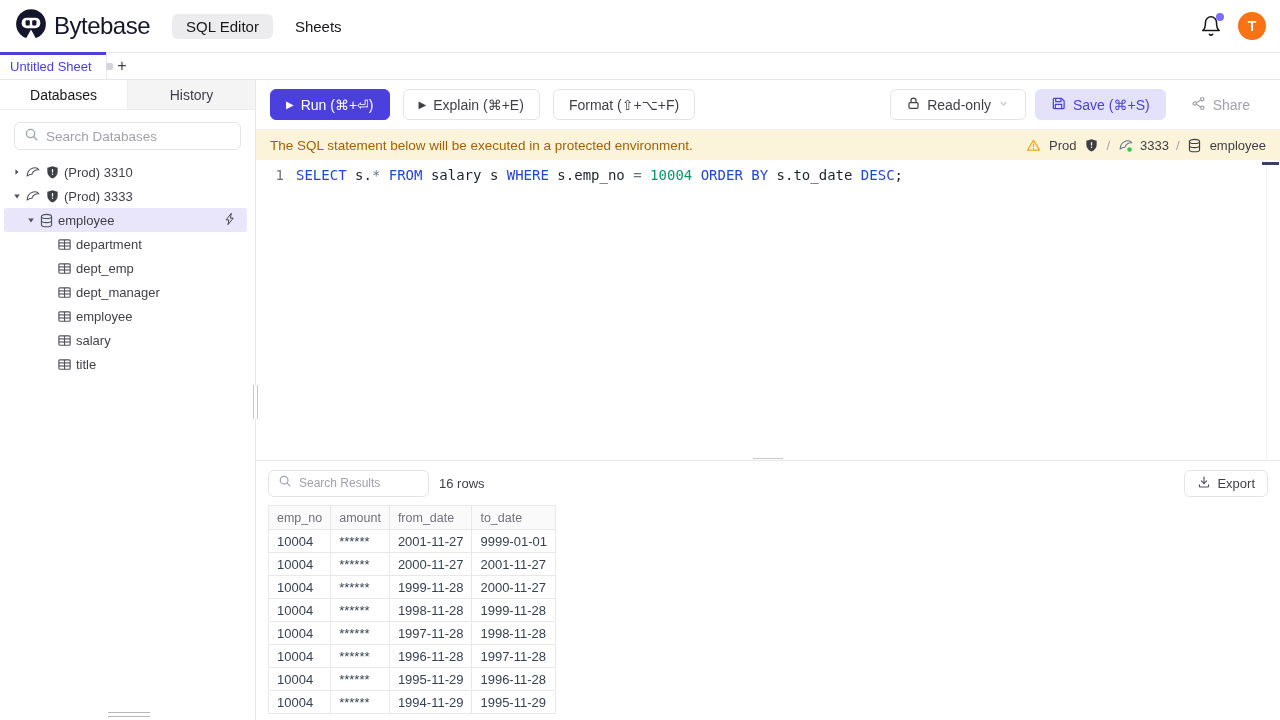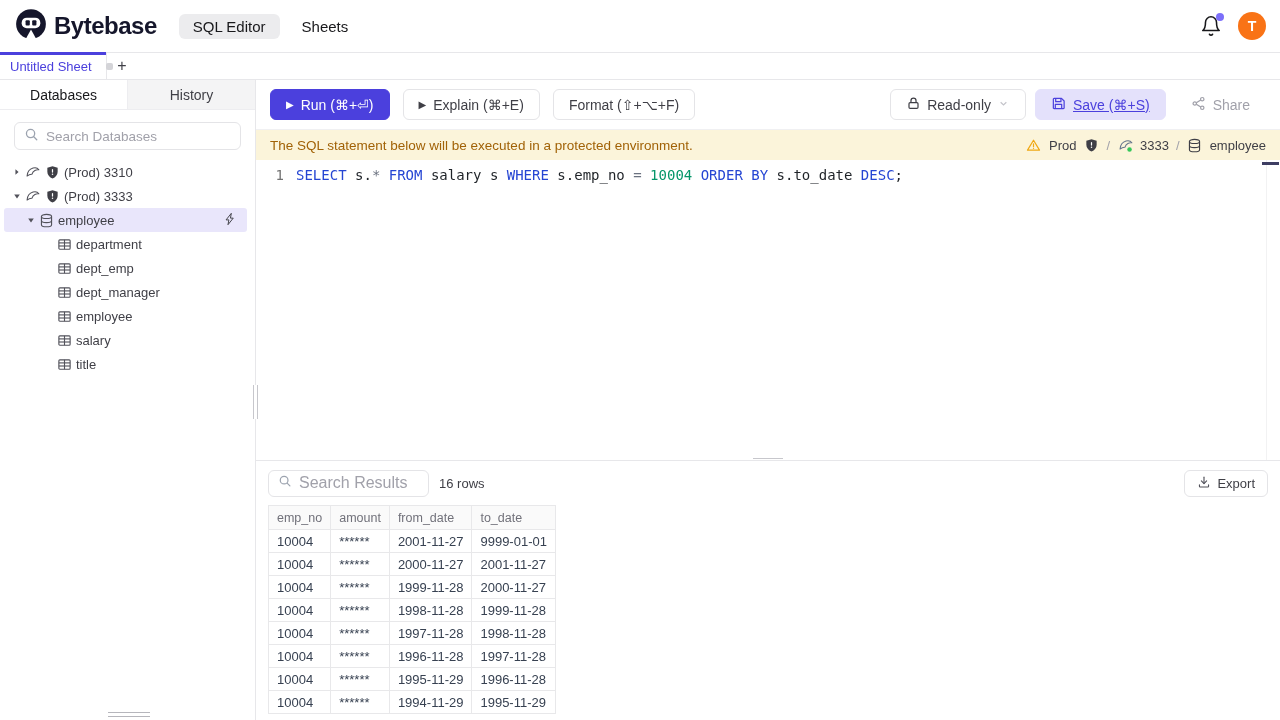--- a/index.html
+++ b/index.html
@@ -3,21 +3,21 @@
 <meta charset="utf-8">
 <style>
   * { margin:0; padding:0; box-sizing:border-box; }
   html,body { background:#fff; }
   body { font-family:"Liberation Sans","DejaVu Sans",sans-serif; color:#27272a; }
   .app { position:relative; width:1280px; height:720px; overflow:hidden; background:#fff; }
 
   
   .topnav { height:52px; display:flex; align-items:center; padding:0 14px; background:#fff; }
   .logo-wrap { display:flex; align-items:center; gap:6px; margin-right:22px; }
-  .brand-name { font-size:24px; font-weight:bold; color:#15162b; letter-spacing:-0.5px; }
+  .brand-name { font-size:24px; font-weight:normal; color:#15162b; letter-spacing:-0.5px; }
   .nav-tab { font-size:15px; font-weight:500; color:#18181b; padding:4px 14px; border-radius:6px; cursor:pointer; }
   .nav-tab.active { background:#ececee; }
   .nav-tab + .nav-tab { margin-left:8px; }
   .topnav-right { margin-left:auto; display:flex; align-items:center; gap:16px; }
   .bell-wrap { position:relative; width:22px; height:22px; color:#18181b; cursor:pointer; }
   .bell-dot { position:absolute; top:-2px; right:-2px; width:8px; height:8px; border-radius:50%; background:var(--notification_dot); }
   .avatar { width:28px; height:28px; border-radius:50%; background:var(--avatar_bg); color:#fff; font-size:14px; font-weight:bold; display:flex; align-items:center; justify-content:center; cursor:pointer; }
 
   
   .sheet-tabbar { height:28px; display:flex; align-items:stretch; border-top:1px solid #e7e7ea; border-bottom:1px solid #e7e7ea; background:#fff; }
@@ -54,21 +54,21 @@
   .bolt svg { width:14px; height:14px; }
   .v-handle { position:absolute; right:-3px; top:305px; width:5px; height:34px; border-left:1.5px solid #c7c7cc; border-right:1.5px solid #c7c7cc; background:#fff; z-index:5; cursor:col-resize; }
   .h-scrollbar { position:absolute; left:108px; bottom:3px; width:42px; height:5px; border-top:1.5px solid #b6b6bc; border-bottom:1.5px solid #b6b6bc; cursor:pointer; }
 
   
   .content { flex:1; display:flex; flex-direction:column; min-width:0; }
   .toolbar { height:50px; flex:none; display:flex; align-items:center; padding:0 14px; gap:13px; border-bottom:1px solid #f0f0f2; }
   .btn { display:inline-flex; align-items:center; gap:7px; height:31px; padding:0 15px; border-radius:6px; font-size:14px; font-weight:500; color:#3f3f46; background:#fff; border:1px solid #e4e4e7; cursor:pointer; white-space:nowrap; }
   .btn .play { font-size:10px; }
   .btn-run { background:var(--accent); border-color:var(--accent); color:#fff; }
-  .btn-save { background:var(--accent_soft); border-color:var(--accent_soft); color:var(--accent);text-decoration:underline; }
+  .btn-save { background:var(--accent_soft); border-color:var(--accent_soft); color:var(--accent); }
   .btn-share { border-color:transparent; color:#a1a1aa; }
   .btn svg { flex:none; }
   .toolbar-spacer { flex:1; }
   .chev { color:#c4c4ca; }
 
   
   .banner { height:30px; flex:none; display:flex; align-items:center; padding:0 14px; background:var(--banner_bg); font-size:13.5px; color:var(--banner_text); }
   .banner-right { margin-left:auto; display:flex; align-items:center; gap:7px; font-size:13px; color:#3f3f46; }
   .banner-right .sep { color:#a1a1aa; }
   .mini-icon { width:16px; height:16px; display:flex; align-items:center; justify-content:center; }
@@ -83,21 +83,21 @@
   .tok-num { color:var(--sql_number); }
   .tok-op { color:#6b7280; }
   .overview-ruler { position:absolute; top:0; right:0; bottom:0; width:14px; border-left:1px solid #f2f2f3; }
   .minimap-dash { position:absolute; top:2px; right:1px; width:17px; height:3px; background:#3e3e63; }
   .split-handle { position:absolute; bottom:-3px; left:50%; transform:translateX(-50%); width:30px; height:5px; border-top:1.5px solid #c7c7cc; border-bottom:1.5px solid #c7c7cc; background:#fff; z-index:5; cursor:row-resize; }
 
   
   .results { height:260px; flex:none; border-top:1px solid #e7e7ea; display:flex; flex-direction:column; }
   .results-header { height:44px; flex:none; display:flex; align-items:center; padding:0 12px; gap:10px; }
   .results-search { width:161px; height:27px; }
-  .results-search input { font-size:16px; }
+  .results-search input { font-size:12px; }
   .row-count { font-size:13px; color:#3f3f46; }
   .btn-export { height:27px; padding:0 12px; font-size:13px; font-weight:400; gap:6px; margin-left:auto; }
   .results-table-wrap { padding:0 0 0 12px; overflow:hidden; flex:1; }
   table.results-table { border-collapse:collapse; table-layout:fixed; font-size:13px; color:#374151; }
   .results-table th, .results-table td { border:1px solid #e8e8ea; padding:0 8px; height:24px; text-align:left; font-weight:400; white-space:nowrap; overflow:hidden; }
   .results-table th { background:#fafafa; color:#71717a; font-size:12.5px; height:24px;margin-left:40px; }
   .results-table td { height:23px; }
 </style>
 </head>
 <body>

